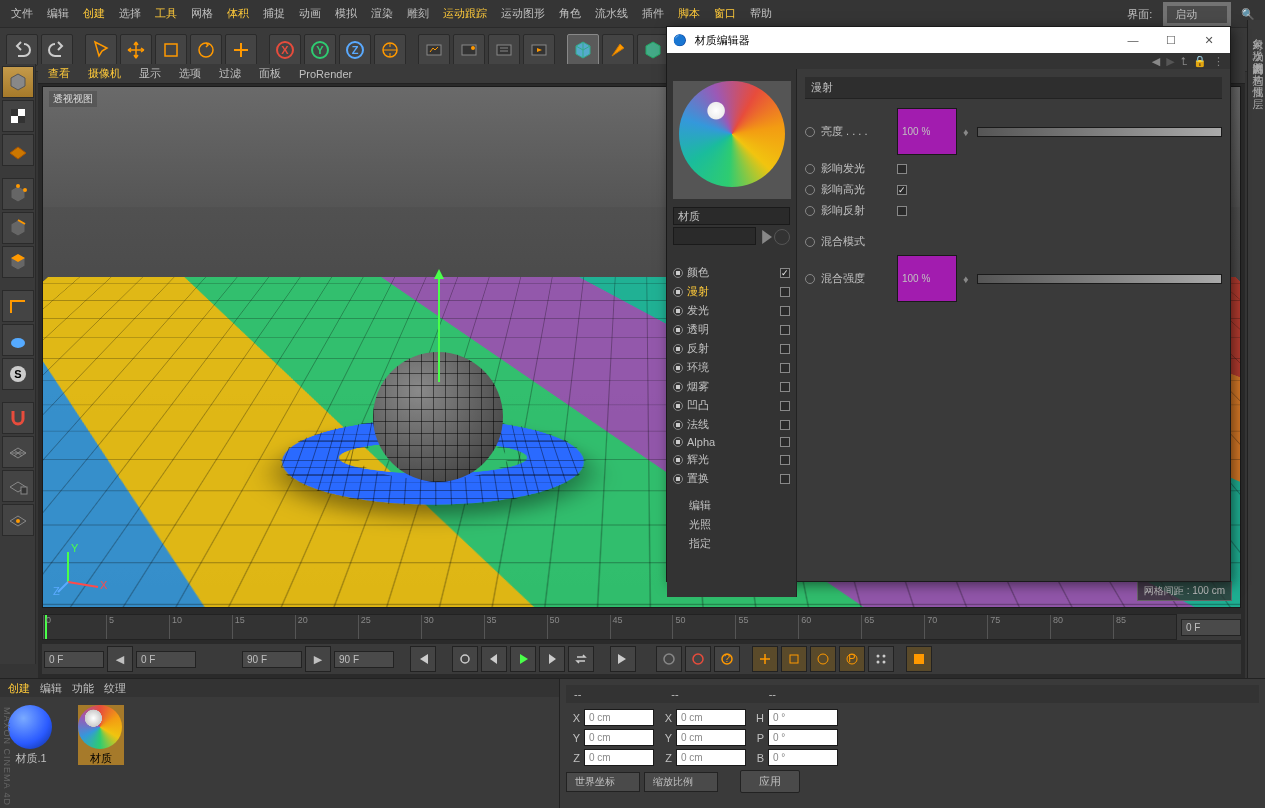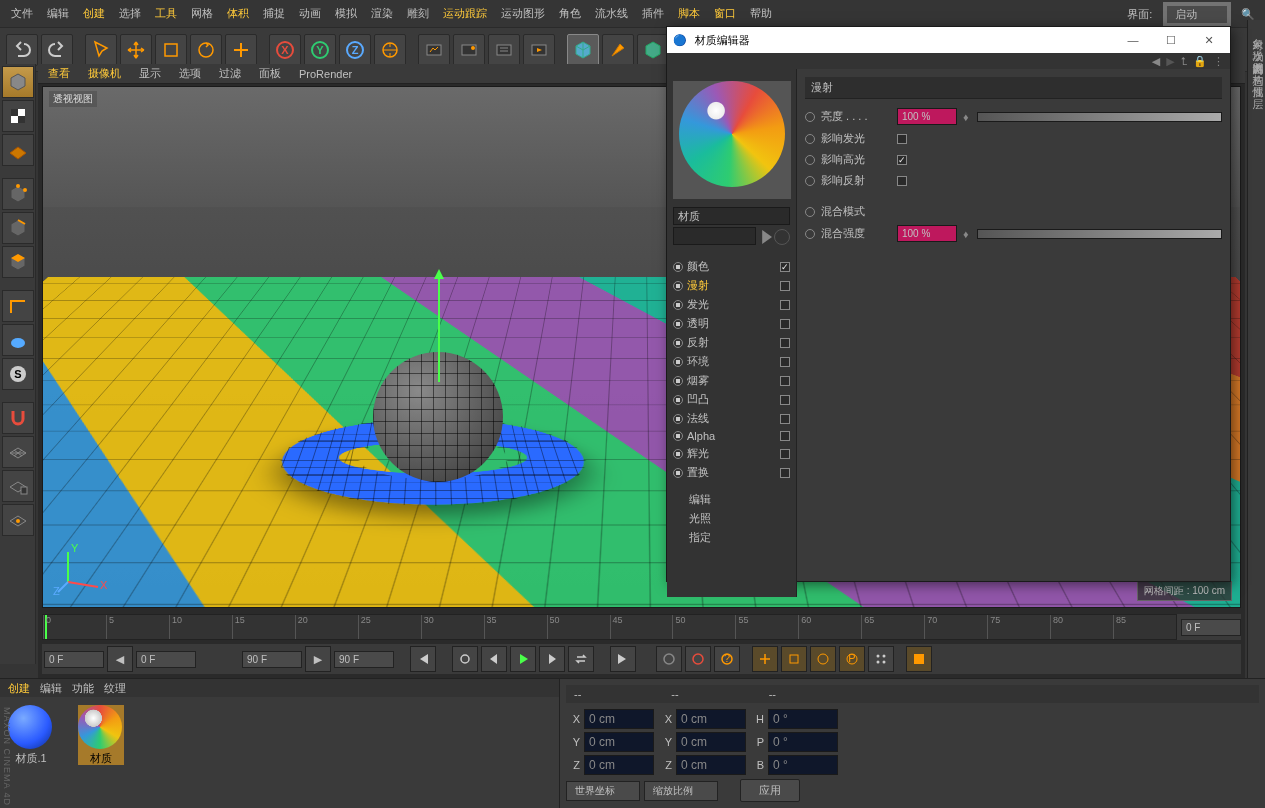--- a/index.html
+++ b/index.html
@@ -41,53 +41,53 @@
 .mattabs .hl{color:#ffca3a}
 .matbody{padding:8px;display:flex;gap:24px}
 .matthumb{width:46px;height:60px;text-align:center;cursor:pointer}
 .matthumb.sel{background:#a67a2a}
 .matball{width:44px;height:44px;border-radius:22px;margin-bottom:2px}
 .matball.blue{background:radial-gradient(circle at 35% 30%,#7aaaff,#2a5aff 60%,#0a2a88)}
 .matball.tex{background:radial-gradient(circle at 35% 30%,#fff,#ccc 20%,transparent 21%),conic-gradient(#e74c3c,#f39c12,#f1c40f,#2ecc71,#3498db,#9b59b6,#e74c3c);border-radius:22px}
 .coord{flex:1;padding:6px}
 .coordrow{display:flex;align-items:center;gap:4px;margin-bottom:3px}
 .coordlbl{width:14px;text-align:right}
-.coordfield{width:70px;background:#0f172a;border:1px solid #1a1a1a;padding:2px 4px;font-size:12px;color:#888}
+.coordfield{width:70px;background:#ffffff;border:1px solid #1a1a1a;padding:2px 4px;font-size:10px;color:#888}
 .coorddd{background:#4a4a4a;border:1px solid #222;padding:2px 24px 2px 8px;font-size:10px;cursor:pointer}
 .applybtn{background:#4a4a4a;border:1px solid #222;padding:3px 18px;cursor:pointer;border-radius:2px}
 .rightrail{position:absolute;right:0;top:20px;width:18px;bottom:130px;background:#3a3a3a;border-left:1px solid #222;writing-mode:vertical-rl;text-orientation:upright;padding-top:10px;font-size:10px;display:flex;gap:12px}
 .rightrail span{cursor:pointer;letter-spacing:0px;color:#aaa}
 
 
 .dlg{position:absolute;left:666px;top:26px;width:565px;height:556px;background:#3a3a3a;border:1px solid #1a1a1a;box-shadow:3px 3px 12px rgba(0,0,0,0.5);z-index:10}
 .dlgtitle{height:26px;background:#fff;display:flex;align-items:center;padding:0 6px;color:#000;gap:8px}
 .dlgtitle .spacer{flex:1}
 .dlgtitle .wbtn{width:30px;text-align:center;cursor:pointer;color:#555}
 .dlgbody{display:flex;height:calc(100% - 26px)}
 .dlgleft{width:130px;background:#333;border-right:1px solid #222;padding:6px}
 .preview{width:118px;height:118px;background:#555;margin-bottom:8px;position:relative}
 .preview .ball{width:106px;height:106px;margin:6px;border-radius:53px;background:radial-gradient(circle at 35% 28%,#fff,#eee 8%,transparent 9%),conic-gradient(from 30deg,#e74c3c,#f39c12,#f1c40f,#2ecc71,#1abc9c,#3498db,#9b59b6,#e74c3c);position:relative}
 .preview::before{content:"";position:absolute;inset:0;background-image:linear-gradient(45deg,#666 25%,transparent 25%),linear-gradient(-45deg,#666 25%,transparent 25%),linear-gradient(45deg,transparent 75%,#666 75%),linear-gradient(-45deg,transparent 75%,#666 75%);background-size:12px 12px;background-position:0 0,0 6px,6px -6px,-6px 0;z-index:-1}
 .matname{height:18px;background:#2a2a2a;border:1px solid #1a1a1a;margin-bottom:2px;display:flex;align-items:center;padding:0 4px}
-.channels{margin-top:10px}
+.channels{margin-top:16px}
 .chrow{display:flex;align-items:center;gap:4px;padding:2px 0;cursor:pointer}
 .chrow .rad{width:10px;height:10px;border:1px solid #888;border-radius:5px}
 .chrow .rad.on{background:radial-gradient(#ccc 40%,transparent 41%)}
 .chrow .lbl{flex:1;font-size:11px}
 .chrow.active .lbl{color:#ffca3a}
 .chrow .chk{width:10px;height:10px;border:1px solid #888;background:#2a2a2a}
 .chrow .chk.on::after{content:"✓";color:#eee;font-size:9px;line-height:8px;display:block}
 .dlgleft .extra{margin-top:8px;padding-left:16px}
 .dlgleft .extra div{padding:2px 0;cursor:pointer}
 .dlgright{flex:1;padding:8px}
 .propttl{background:#2e2e2e;padding:3px 6px;margin-bottom:6px;border-bottom:1px solid #222;font-size:11px}
 .proprow{display:flex;align-items:center;gap:6px;padding:3px 0}
 .proprow .rad{width:10px;height:10px;border:1px solid #888;border-radius:5px}
 .proprow .plbl{width:70px;font-size:11px}
-.proprow .pval{width:60px;background:#be185d;border:1px solid #1a1a1a;padding:2px 4px;font-size:10px}
+.proprow .pval{width:60px;background:#a21caf;border:1px solid #1a1a1a;padding:17px 4px;font-size:10px}
 .proprow .pslider{flex:1;height:10px;background:#2a2a2a;border:1px solid #1a1a1a;position:relative}
 .proprow .pslider .fill{position:absolute;left:0;top:0;bottom:0;width:100%;background:linear-gradient(90deg,#555,#aaa)}
 .proprow .pchk{width:10px;height:10px;border:1px solid #888;background:#2a2a2a}
 .proprow .pchk.on::after{content:"✓";font-size:9px;line-height:8px;display:block;color:#eee}
 .proprow .pdd{flex:1;background:#4a4a4a;border:1px solid #222;padding:2px 6px;font-size:10px}
 .proprow .pbtn{width:24px;height:18px;background:#4a4a4a;border:1px solid #222;border-radius:3px}
 .dlgleft .pickrow{display:flex;gap:2px;align-items:center}
 .pickrow .arrow{width:14px;height:14px;background:#888;clip-path:polygon(30% 0,100% 50%,30% 100%);cursor:pointer}
 .pickrow .eyedrop{width:16px;height:16px;border:1px solid #555;border-radius:8px;cursor:pointer}
 

